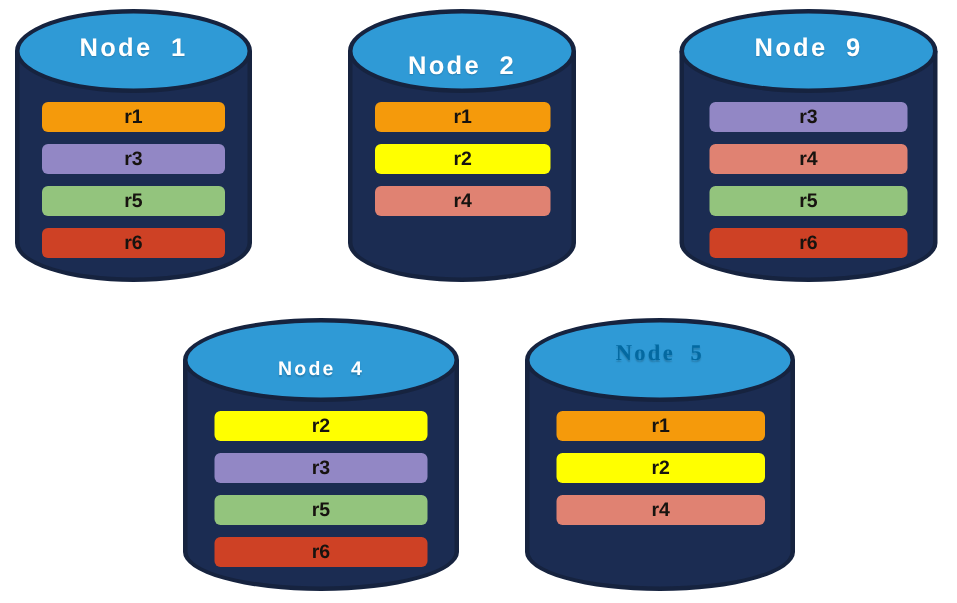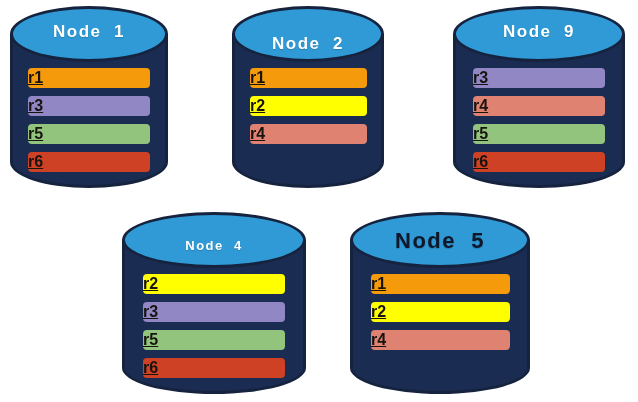--- a/index.html
+++ b/index.html
@@ -71,24 +71,24 @@
     z-index: 5;
     display: flex;
     flex-direction: column;
   }
 
   .replica {
     height: 20px;
     border-radius: 4px;
     color: #17130f;
     font-weight: bold;
-    font-size: 16px;
+    font-size: 13px;
     line-height: 20px;
+    text-align: center;
     box-sizing: border-box;
-    text-decoration: underline;
   }
 </style>
 </head>
 <body>
 
 <div class="canvas">
     <div class="node" style="left: 10px; top: 6px; width: 158px; height: 182px;">
       <div class="cyl-body" style="top: 28px; height: 154px; background: rgb(27, 44, 82); border-color: rgb(22, 35, 63);"></div>
       <div class="cyl-top" style="height: 56px; background: rgb(47, 154, 214); border-color: rgb(22, 35, 63);"></div>
       <div class="node-label" style="top: 16px; font-size: 17px; color: rgb(255, 255, 255);">Node  1</div>
@@ -127,20 +127,20 @@
       <div class="replicas" style="left: 21px; width: 142px; top: 62px; gap: 8px;">
         <div class="replica" style="background: rgb(255, 255, 0);">r2</div>
         <div class="replica" style="background: rgb(146, 135, 197);">r3</div>
         <div class="replica" style="background: rgb(147, 196, 125);">r5</div>
         <div class="replica" style="background: rgb(206, 65, 37);">r6</div>
       </div>
     </div>
     <div class="node" style="left: 350px; top: 212px; width: 180px; height: 182px;">
       <div class="cyl-body" style="top: 28px; height: 154px; background: rgb(27, 44, 82); border-color: rgb(22, 35, 63);"></div>
       <div class="cyl-top" style="height: 56px; background: rgb(47, 154, 214); border-color: rgb(22, 35, 63);"></div>
-      <div class="node-label" style="top: 16px; font-size: 22px; color: #0f172a;">Node  5</div>
+      <div class="node-label" style="top: 16px; font-size: 15px; color: #0369a1; font-family: Liberation Serif, serif;">Node  5</div>
       <div class="replicas" style="left: 21px; width: 139px; top: 62px; gap: 8px;">
         <div class="replica" style="background: rgb(245, 154, 11);">r1</div>
         <div class="replica" style="background: rgb(255, 255, 0);">r2</div>
         <div class="replica" style="background: rgb(224, 130, 114);">r4</div>
       </div>
     </div>
   </div>
 
 </body></html>

